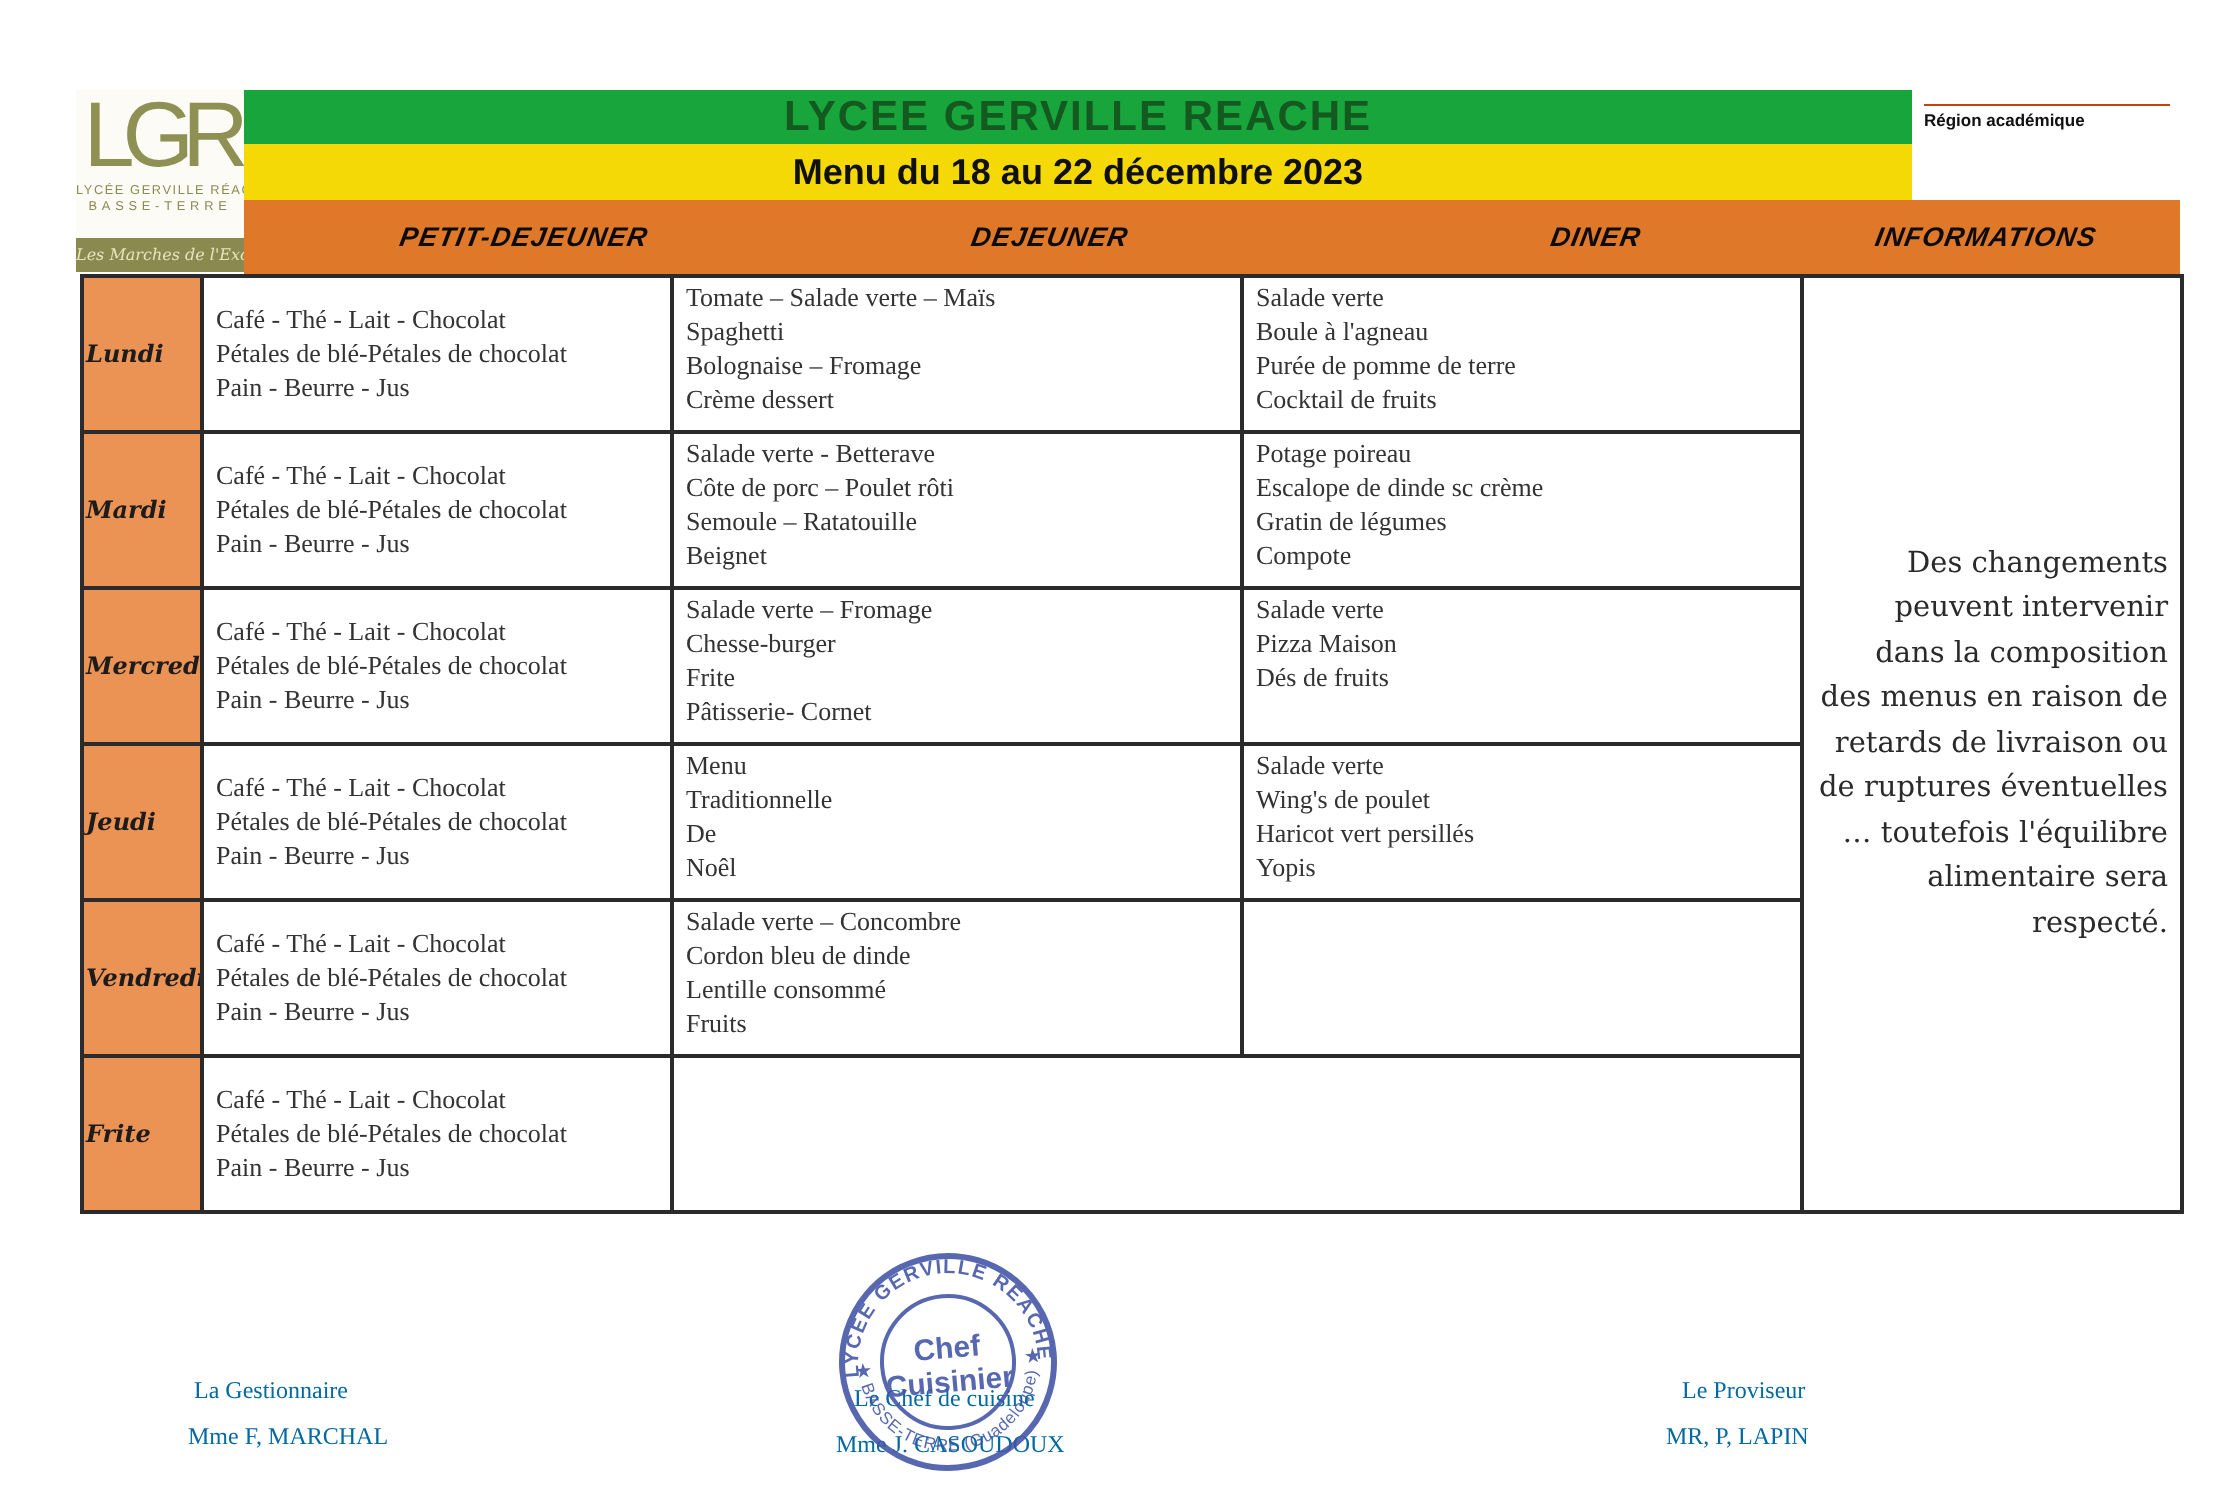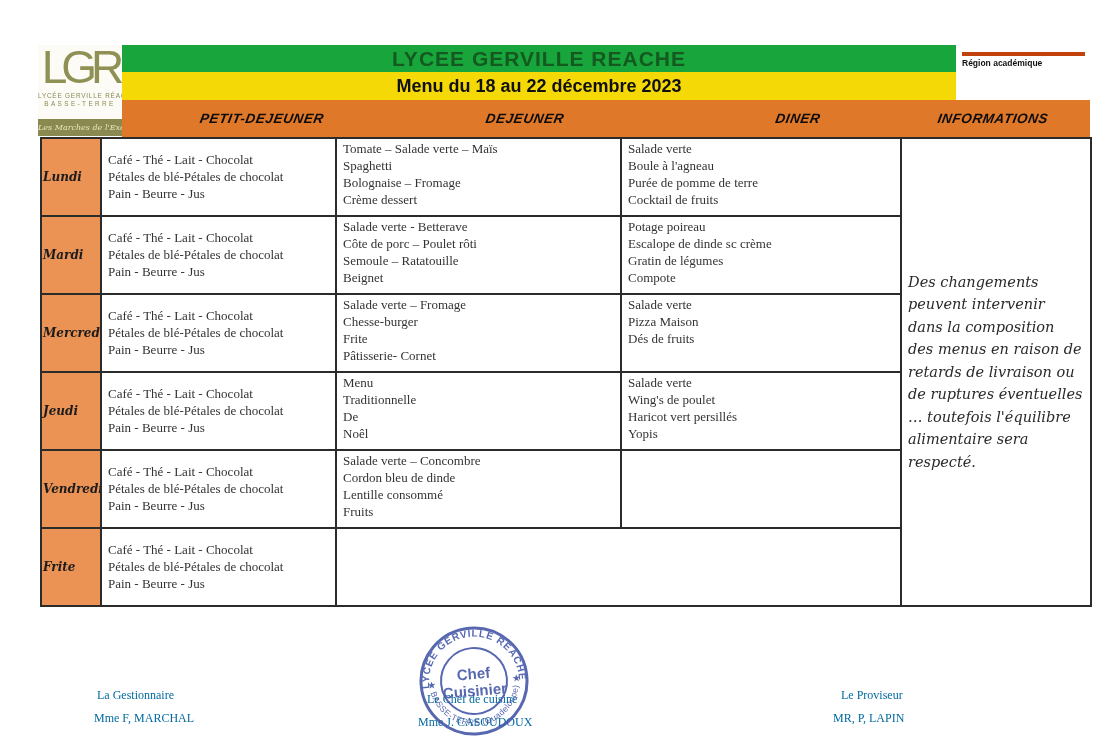--- a/index.html
+++ b/index.html
@@ -40,41 +40,41 @@
   .flag-caption { margin-top:2px; }
   .flag-caption div { height:1.5px; background:#9a9a9a; margin-top:1.5px; width:36px; }
   .acad-name { font-family:"Liberation Sans",sans-serif; font-size:10.5px; font-weight:bold;
                line-height:11px; color:#111; text-align:right; flex:1; }
   .acad-name .gold { color:#c79b00; }
   .acad-badge { width:26px; height:26px; border:2.5px solid #151515; border-radius:50%;
                 display:flex; align-items:center; justify-content:center;
                 font-family:"Liberation Sans",sans-serif; font-weight:bold; font-size:15px;
                 color:#111; background:#fdf6d8; box-sizing:border-box; }
   .acad-region { font-family:"Liberation Sans",sans-serif; font-size:8.5px; font-weight:bold;
-                 color:#111; border-top:4px solid #c2410c; margin-top:3px; padding-top:2px; }
+                 color:#111; border-top:1px solid #c2410c; margin-top:3px; padding-top:2px; }
 
   
   .orange-bar { position:absolute; left:122px; top:100px; width:968px; height:37px;
                 background:#e0782a; }
   .col-header { position:absolute; top:50%; transform:translate(-50%,-54%) skewX(-10deg);
                 font-family:"Liberation Sans",sans-serif; font-weight:800; font-style:italic;
                 font-size:13.5px; color:#0c0c0c; letter-spacing:0.6px; white-space:nowrap; }
 
   
   .menu-table-wrap { position:absolute; left:40px; top:137px; }
   table.menu { border-collapse:collapse; table-layout:fixed; width:1050px; }
   table.menu td { border:2px solid #2b2b2b; overflow:hidden; }
   table.menu tr { height:78px; }
   .day-cell { background:#eb9255; text-align:left; font-family:"DejaVu Serif",serif;
               font-style:italic; font-weight:bold; font-size:12px; color:#1c1c1c; }
   .meal-cell { font-size:13px; color:#333; padding:1px 6px 2px 6px; vertical-align:top;
                white-space:pre-line; line-height:1.32; }
   .breakfast { vertical-align:middle; }
-  .info-cell { font-family:"DejaVu Serif",serif; font-style:italic; font-size:14.5px;
-               color:#2a2a2a; text-align:left; vertical-align:middle; line-height:1.55;
+  .info-cell { font-family:"DejaVu Serif",serif; font-size:14.5px;
+               color:#2a2a2a; text-align:right; vertical-align:middle; line-height:1.55;
                padding:4px 6px; }
 
   
   .sig { position:absolute; font-size:12px; color:#0369a1; white-space:nowrap; }
 
   
   .stamp { position:absolute; left:404px; top:611px; width:140px; height:140px;
            transform:rotate(-5deg); opacity:0.88; }
 </style>
 </head>

